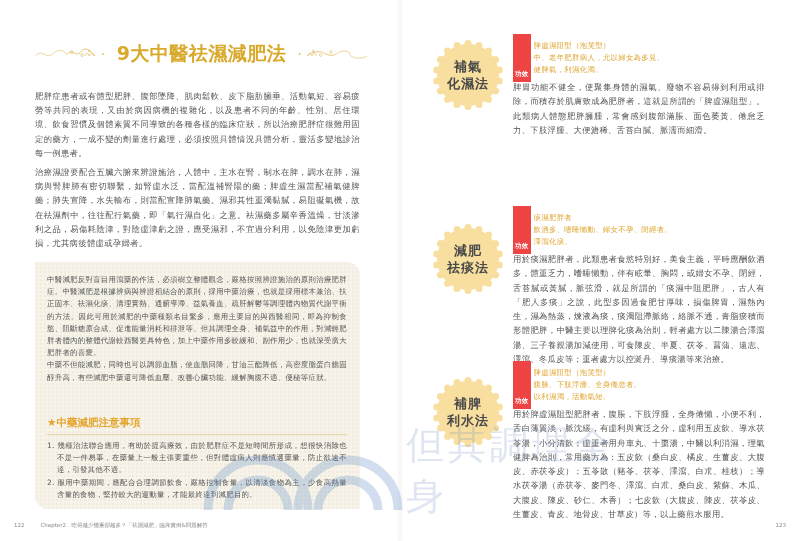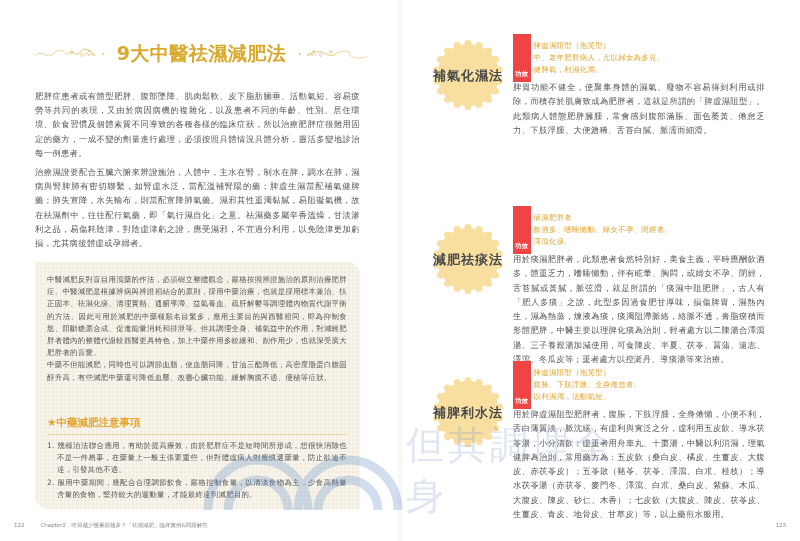--- a/index.html
+++ b/index.html
@@ -42,21 +42,21 @@
     
     .footer-left { position: absolute; left: 14px; top: 522px; font-family: "DejaVu Sans", "Liberation Sans", sans-serif;
       font-size: 5.5px; color: #888; display: flex; gap: 16px; }
     .footer-right { position: absolute; right: 14px; top: 522px; font-family: "DejaVu Sans", "Liberation Sans", sans-serif;
       font-size: 5.5px; color: #888; }
 
     
     .method { position: absolute; left: 0; width: 400px; }
     .badge { position: absolute; left: 33px; width: 70px; height: 70px; }
     .badge svg { position: absolute; inset: 0; width: 70px; height: 70px; }
-    .badge-text { position: absolute; inset: 0; display: flex; flex-direction: row; align-items: center;
+    .badge-text { position: absolute; inset: 0; display: flex; flex-direction: column; align-items: center;
       justify-content: center; font-size: 13px; font-weight: bold; color: #4a4a4a; line-height: 17px; letter-spacing: 1px; }
     .method-content { position: absolute; left: 113px; width: 252px; }
     .tag-line { display: flex; align-items: center; font-family: "DejaVu Sans", "Liberation Sans", sans-serif;
       font-size: 7.4px; color: #e0a530; height: 12px; letter-spacing: 0.3px; }
     .tag { display: inline-block; background: #ef4444; color: #fff; font-size: 6.5px; padding: 12px 2px;
       height: 9px; line-height: 9px; margin-right: 3px; font-weight: bold; }
     .method-body { margin-top: 4px; font-size: 8.3px; line-height: 14.3px; color: #555; text-align: justify; letter-spacing: 0.35px; }
     .method-body p { margin-bottom: 5px; }
 
     

